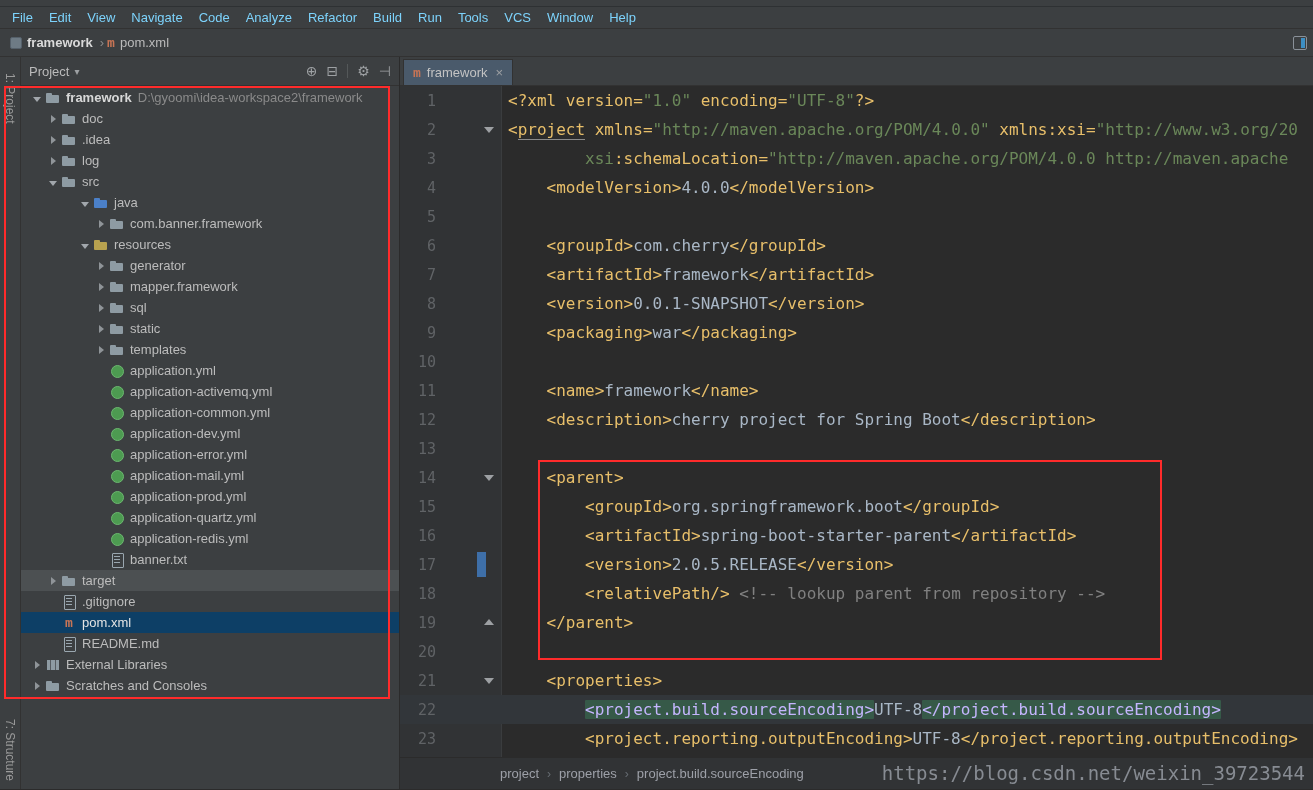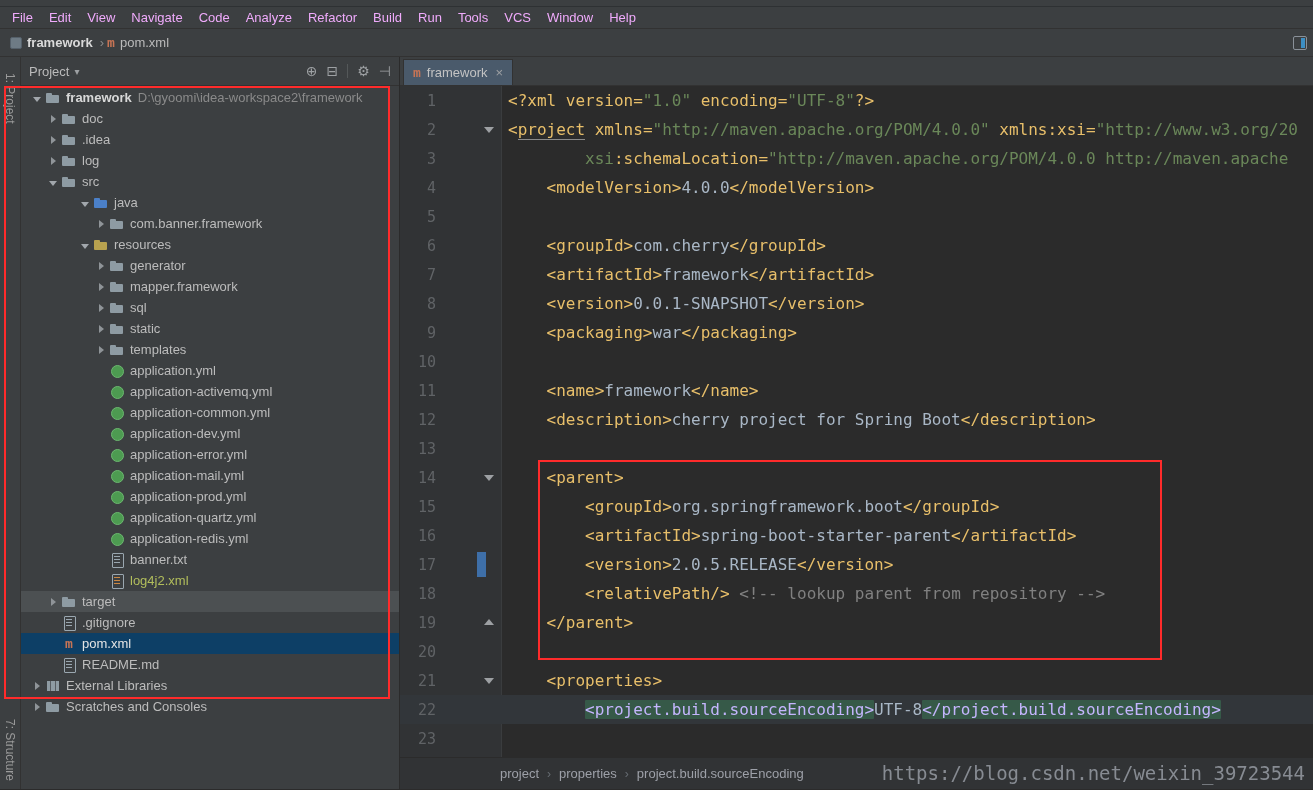--- a/index.html
+++ b/index.html
@@ -3,21 +3,21 @@
 <meta charset="utf-8">
 <style>
   * { box-sizing: border-box; margin: 0; padding: 0; }
   html,body { width:1313px; height:790px; overflow:hidden; }
   body { font-family:"Liberation Sans", sans-serif; background:#2b2b2b; position:relative; }
   .app { width:1313px; height:790px; position:relative; overflow:hidden; }
 
   
   .titlebar { height:7px; background:#3c3f41; border-bottom:1px solid #2e3133; }
   .menubar { height:22px; background:#3c3f41; display:flex; align-items:center; padding-left:4px; border-bottom:1px solid #323232; }
-  .menu-item { padding:2px 8px; color:#f0abfc; font-size:13px; cursor:default; }
+  .menu-item { padding:2px 8px; color:#7dd3fc; font-size:13px; cursor:default; }
   .navbar { height:28px; background:#3c3f41; display:flex; align-items:center; padding-left:10px; border-bottom:1px solid #323232; position:relative; }
   .nav-proj { color:#dadada; font-weight:bold; font-size:13px; margin:0 4px 0 5px; }
   .nav-file { color:#bbbbbb; font-size:13px; margin-left:5px; }
   .nav-sep { color:#8a8a8a; font-size:13px; margin:0 3px; }
   .module-icon { width:12px; height:12px; background:#6e7b85; border:1px solid #55606a; border-radius:2px; display:inline-block; }
   .maven-m { color:var(--maven-orange,#c77455); font:bold 13px "DejaVu Sans Mono", monospace; }
   .right-panel-icon { position:absolute; right:6px; top:7px; width:14px; height:14px; border:1px solid #8a9199; border-radius:2px; }
   .right-panel-icon::before { content:""; position:absolute; right:1px; top:1px; bottom:1px; width:4px; background:#3d8fc4; }
 
   
@@ -278,26 +278,20 @@
             <span class="indent" style="width: 72px;"></span>
             <span class="arrow "></span>
             <span class="ticon yml"></span>
             <span class="tlabel">application-redis.yml</span>
           </div>
           <div class="tree-row">
             <span class="indent" style="width: 72px;"></span>
             <span class="arrow "></span>
             <span class="ticon file"></span>
             <span class="tlabel">banner.txt</span>
-          </div>
-          <div class="tree-row">
-            <span class="indent" style="width: 72px;"></span>
-            <span class="arrow "></span>
-            <span class="ticon xml"></span>
-            <span class="tlabel olive">log4j2.xml</span>
           </div>
           <div class="tree-row hover">
             <span class="indent" style="width: 24px;"></span>
             <span class="arrow collapsed"></span>
             <span class="ticon folder"></span>
             <span class="tlabel">target</span>
           </div>
           <div class="tree-row">
             <span class="indent" style="width: 24px;"></span>
             <span class="arrow "></span>
@@ -357,21 +351,21 @@
             <div class="code-line"><span class="ln">13</span><span class="gut"></span><span class="code"></span></div>
             <div class="code-line"><span class="ln">14</span><span class="gut"><span class="fold down"></span></span><span class="code"><span class="tok-p">    </span><span class="tok-t">&lt;parent&gt;</span></span></div>
             <div class="code-line"><span class="ln">15</span><span class="gut"></span><span class="code"><span class="tok-p">        </span><span class="tok-t">&lt;groupId&gt;</span><span class="tok-x">org.springframework.boot</span><span class="tok-t">&lt;/groupId&gt;</span></span></div>
             <div class="code-line"><span class="ln">16</span><span class="gut"></span><span class="code"><span class="tok-p">        </span><span class="tok-t">&lt;artifactId&gt;</span><span class="tok-x">spring-boot-starter-parent</span><span class="tok-t">&lt;/artifactId&gt;</span></span></div>
             <div class="code-line"><span class="ln">17</span><span class="gut"><span class="blue-marker"></span></span><span class="code"><span class="tok-p">        </span><span class="tok-t">&lt;version&gt;</span><span class="tok-x">2.0.5.RELEASE</span><span class="tok-t">&lt;/version&gt;</span></span></div>
             <div class="code-line"><span class="ln">18</span><span class="gut"></span><span class="code"><span class="tok-p">        </span><span class="tok-t">&lt;relativePath/&gt;</span><span class="tok-p"> </span><span class="tok-c">&lt;!-- lookup parent from repository --&gt;</span></span></div>
             <div class="code-line"><span class="ln">19</span><span class="gut"><span class="fold up"></span></span><span class="code"><span class="tok-p">    </span><span class="tok-t">&lt;/parent&gt;</span></span></div>
             <div class="code-line"><span class="ln">20</span><span class="gut"></span><span class="code"></span></div>
             <div class="code-line"><span class="ln">21</span><span class="gut"><span class="fold down"></span></span><span class="code"><span class="tok-p">    </span><span class="tok-t">&lt;properties&gt;</span></span></div>
             <div class="code-line caret-line"><span class="ln">22</span><span class="gut"></span><span class="code"><span class="tok-p">        </span><span class="tok-th">&lt;project.build.sourceEncoding&gt;</span><span class="tok-x">UTF-8</span><span class="tok-th">&lt;/project.build.sourceEncoding&gt;</span></span></div>
-            <div class="code-line"><span class="ln">23</span><span class="gut"></span></div>
+            <div class="code-line"><span class="ln">23</span><span class="gut"></span><span class="code"><span class="tok-p">        </span><span class="tok-t">&lt;project.reporting.outputEncoding&gt;</span><span class="tok-x">UTF-8</span><span class="tok-t">&lt;/project.reporting.outputEncoding&gt;</span></span></div>
           </div>
       </div>
       <div class="crumbs" id="crumbs">
           <span class="crumb">project</span>
           <span class="crumb-sep">›</span>
           <span class="crumb">properties</span>
           <span class="crumb-sep">›</span>
           <span class="crumb">project.build.sourceEncoding</span>
         </div>
     </div>

